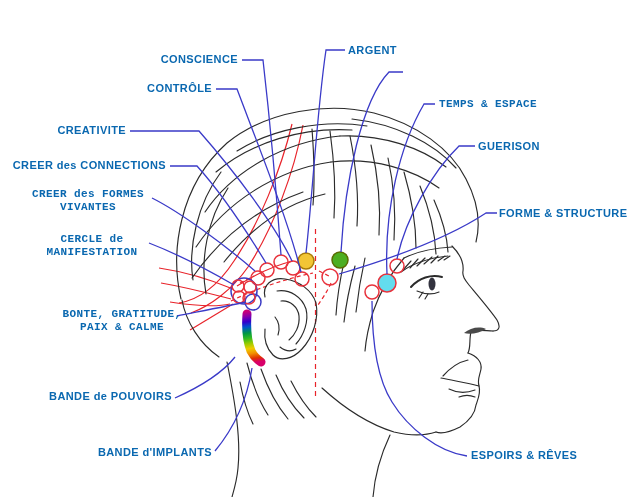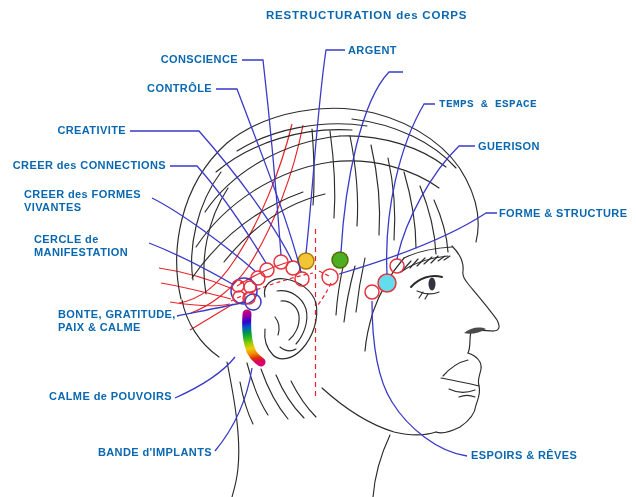--- a/index.html
+++ b/index.html
@@ -2,21 +2,21 @@
 <html><head>
 <meta charset="utf-8">
 <style>
   html,body{margin:0;padding:0;background:#ffffff;}
   #canvas{position:relative;width:636px;height:497px;background:#ffffff;overflow:hidden;
           font-family:"Liberation Sans", sans-serif;}
   #sketch{position:absolute;left:0;top:0;width:636px;height:497px;}
   .lbl{position:absolute;font-weight:bold;font-size:11px;line-height:1.2;
        letter-spacing:0.4px;color:#0A68B0;white-space:pre-line;}
   .lbl.right{text-align:right;}
-  .lbl.center{}
+  .lbl.center{text-align:center;font-family:Liberation Mono, monospace;}
   .title{position:absolute;font-weight:bold;font-size:11.5px;letter-spacing:0.8px;
          color:#0A68B0;white-space:nowrap;}
 </style>
 </head>
 <body>
 
 <div id="canvas">
 
   <svg id="sketch" viewBox="0 0 636 497" xmlns="http://www.w3.org/2000/svg">
     <defs>
@@ -163,33 +163,32 @@
       <path d="M 403,72 L 389,72 C 362,100 345,180 341,252"></path>
       <path d="M 435,104 L 424,104 C 400,145 384,210 387,274"></path>
       <path d="M 475,146 L 459,146 C 432,172 405,220 397,259"></path>
       <path d="M 497,213 L 486,213 C 445,240 380,262 339,274"></path>
       <path d="M 467,456 C 438,452 408,428 392,402 C 378,380 372,345 372,301"></path>
       <path d="M 175,398 C 204,385 224,371 235,357"></path>
       <path d="M 215,451 C 234,428 247,400 252,368"></path>
     </g>
   </svg>
 
-  <div class="title" style="left:266px;top:9px;">RESTRUCTURATION des CORPS</div>
 
   <div class="lbl right" style="right:398px;top:53px;">CONSCIENCE</div>
   <div class="lbl right" style="right:424px;top:82px;text-align:center;">CONTRÔLE</div>
   <div class="lbl right" style="right:510px;top:124px;">CREATIVITE</div>
   <div class="lbl right" style="right:470px;top:159px;text-align:right;">CREER des CONNECTIONS</div>
   <div class="lbl center" style="left:24px;top:188px;width:128px;">CREER des FORMES
 VIVANTES</div>
   <div class="lbl center" style="left:34px;top:233px;width:116px;">CERCLE de
 MANIFESTATION</div>
   <div class="lbl center" style="left:58px;top:308px;width:128px;">BONTE, GRATITUDE,
 PAIX &amp; CALME</div>
-  <div class="lbl right" style="right:464px;top:390px;">CALME de POUVOIRS</div>
+  <div class="lbl right" style="right:464px;top:390px;">BANDE de POUVOIRS</div>
   <div class="lbl right" style="right:424px;top:446px;text-align:center;">BANDE d'IMPLANTS</div>
 
   <div class="lbl" style="left:348px;top:44px;">ARGENT</div>
   <div class="lbl" style="left:439px;top:98px;font-family:Liberation Mono, monospace;">TEMPS &amp; ESPACE</div>
   <div class="lbl" style="left:478px;top:140px;">GUERISON</div>
   <div class="lbl" style="left:471px;top:449px;">ESPOIRS &amp; RÊVES</div>
   <div class="lbl" style="left:499px;top:207px;">FORME &amp; STRUCTURE</div>
 
 </div>
 

